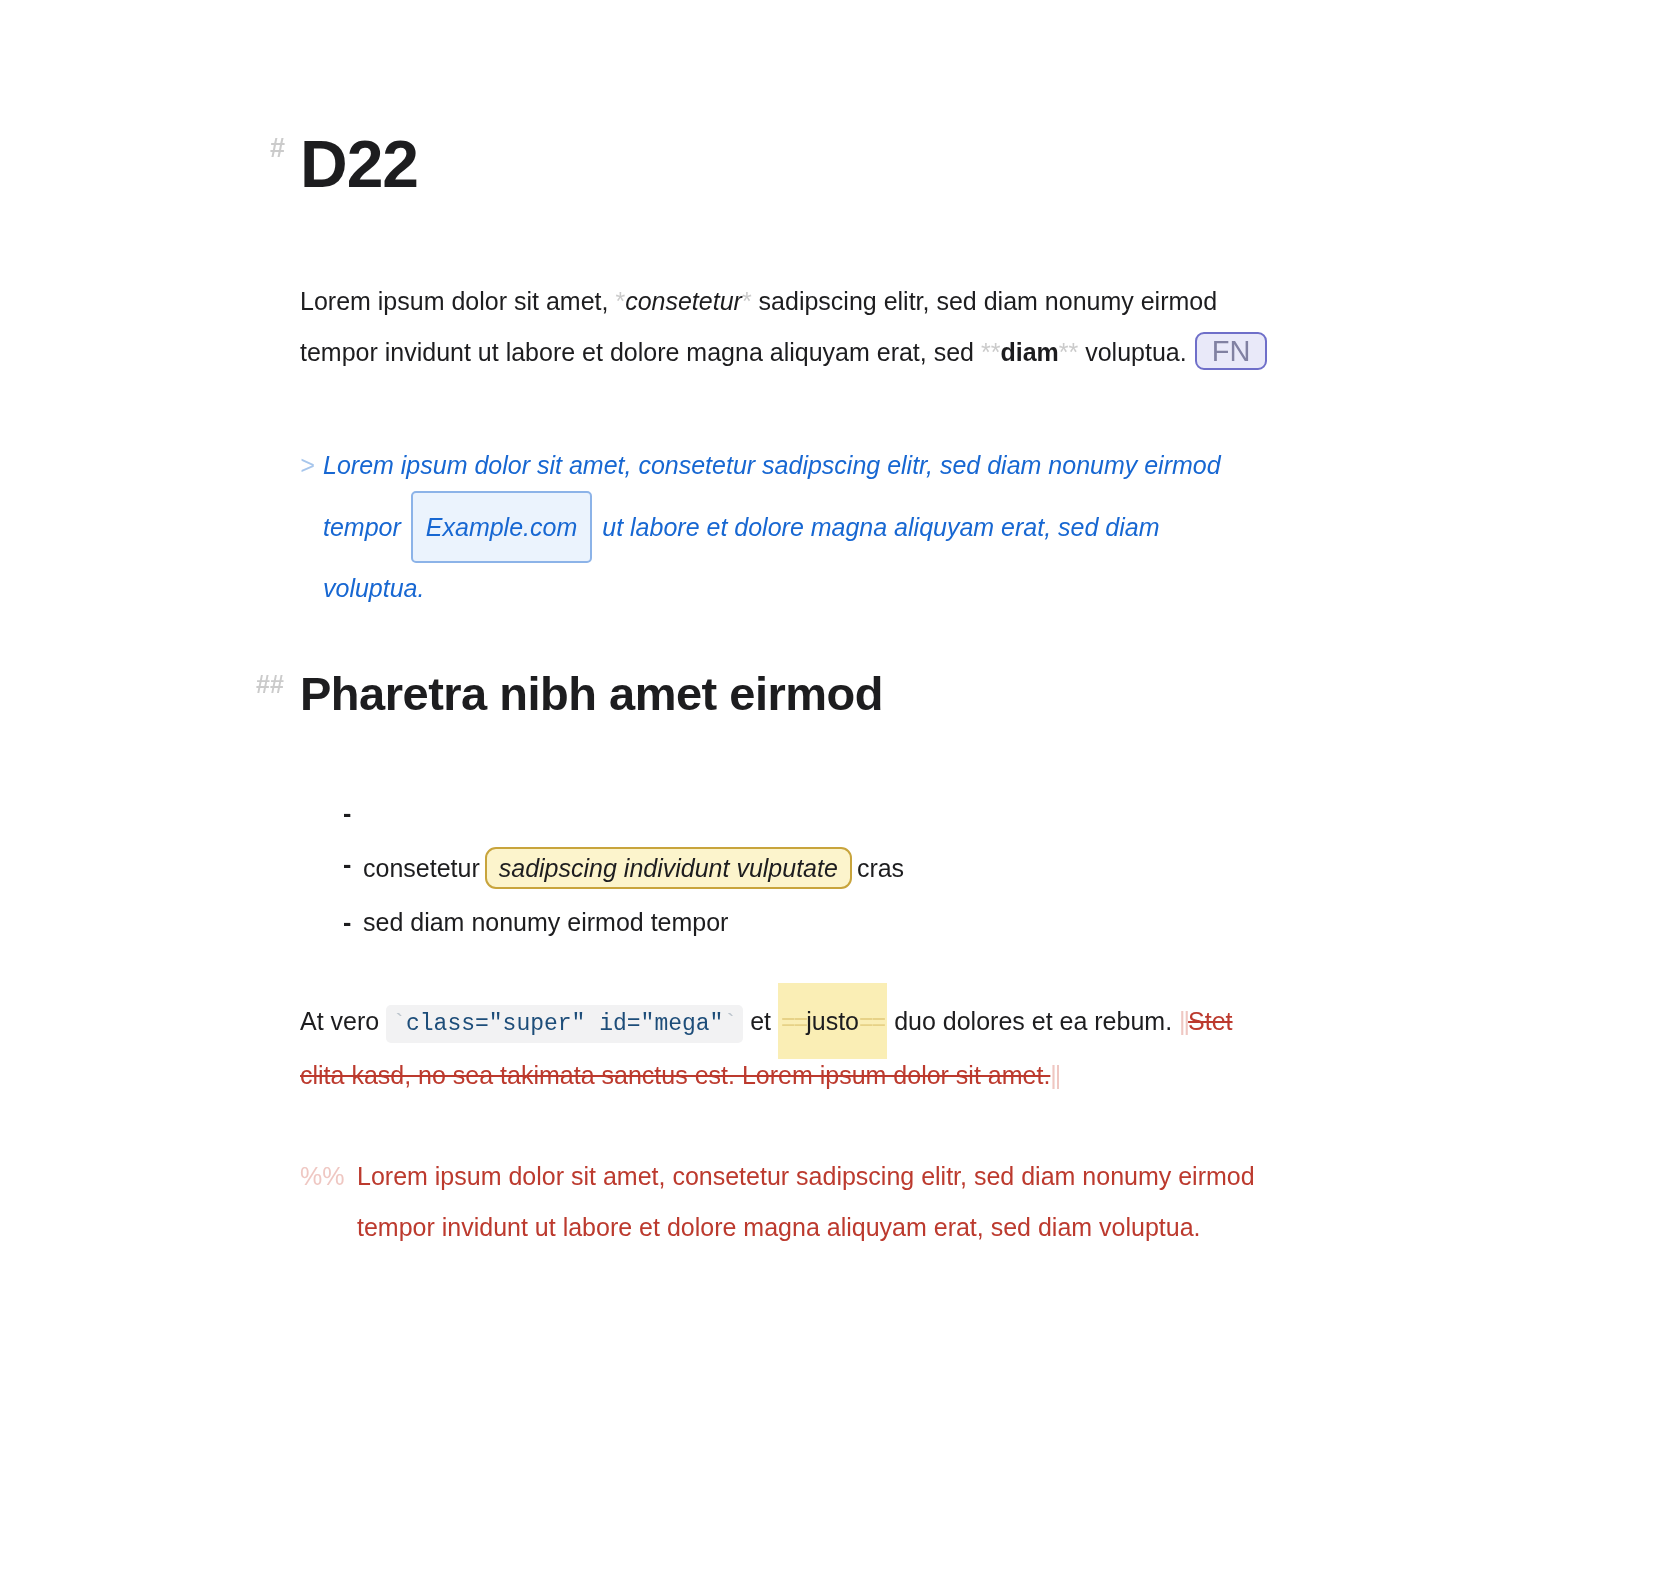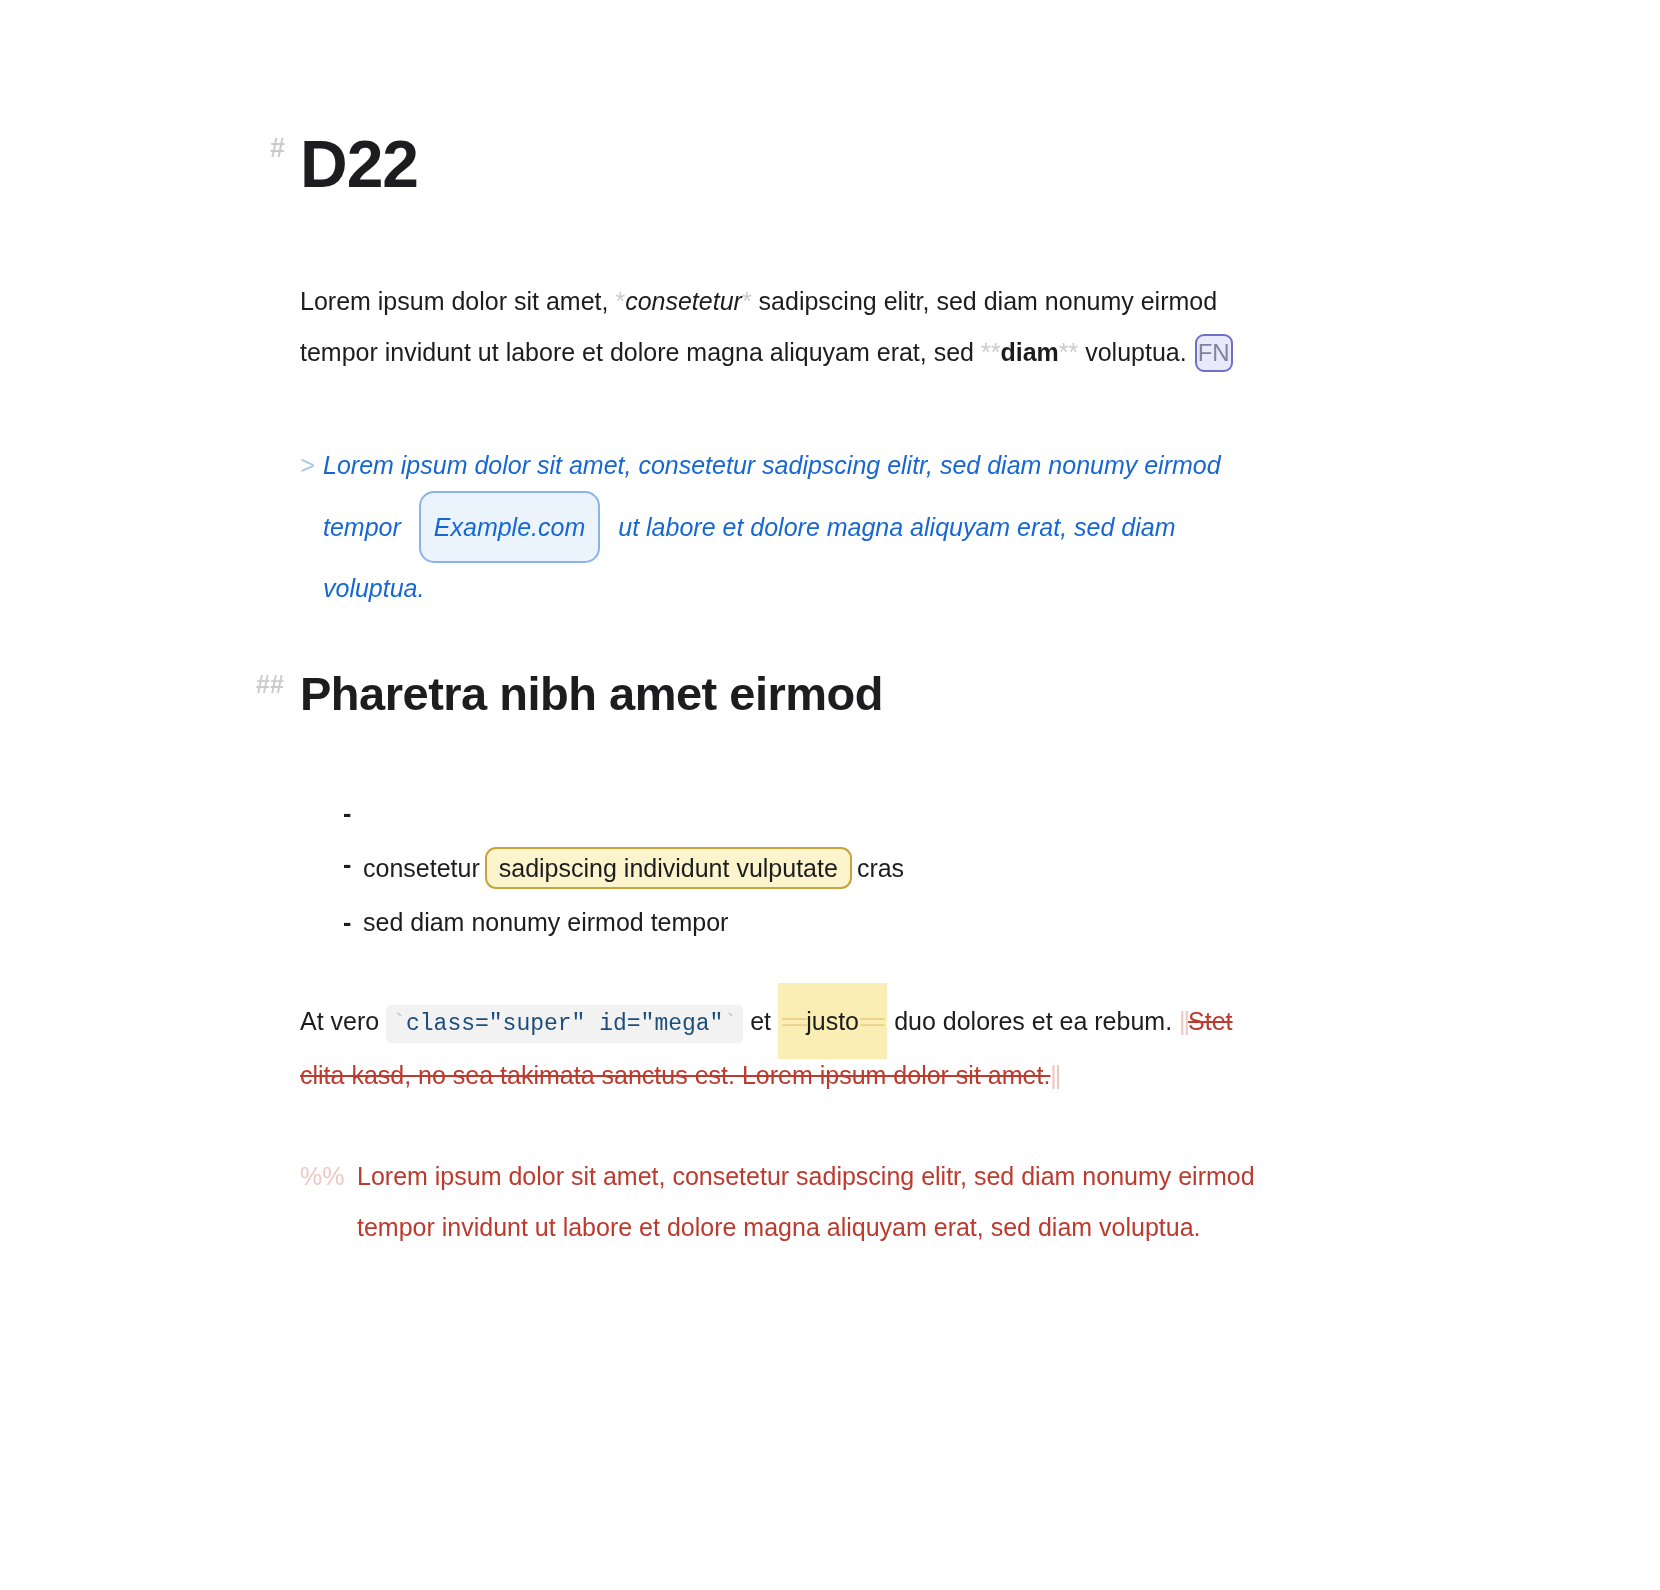--- a/index.html
+++ b/index.html
@@ -36,23 +36,23 @@
   em.md-em { font-style: italic; }
   strong.md-strong { font-weight: 700; }
 
   
   .badge {
     display: inline-block;
     border: 2px solid var(--badge-border, #6f6fc9);
     background: var(--badge-bg, #e9e9f9);
     color: var(--badge-text, #8181a2);
     border-radius: 9px;
-    font-size: 24px;
+    font-size: 29px;
     line-height: 34px;
-    padding: 0 1px;
+    padding: 0 15px;
     margin-left: 8px;
     vertical-align: baseline;
     cursor: pointer;
   }
   .img-line { margin-top: 44px; }
   .img-line .badge { margin-left: 0; margin-right: 10px; }
   .insert-marker { color: var(--pale-pink, #efc7c2); margin-right: 8px; }
   .red-text { color: var(--red, #bc3a2e); }
 
   
@@ -61,39 +61,40 @@
     display: flex;
     color: var(--blue, #1767d2);
     font-style: italic;
   }
   .bq-marker { color: var(--blue-marker, #a7c6ec); width: 23px; flex-shrink: 0; font-style: italic; }
   .bq-text { max-width: 930px; }
   .link-chip {
     display: inline-block;
     border: 2px solid var(--link-border, #8cb3e8);
     background: var(--link-bg, #ebf3fd);
-    border-radius: 15px;
+    border-radius: 5px;
     padding: 16px 13px;
-    margin: 0 18px;
+    margin: 0 10px;
     line-height: 36px;
     cursor: pointer;
   }
 
   
   .mdlist { margin-top: 62px; padding-left: 43px; }
   .li { display: flex; }
   .li-marker { font-weight: 700; width: 20px; flex-shrink: 0; }
   .hl-chip-bordered {
     display: inline-block;
     border: 2px solid var(--highlight-border, #c8a43c);
     background: var(--highlight-bg, #fcf4cc);
     border-radius: 11px;
     padding: 0 12px;
     margin: 8px 5px;
     line-height: 38px;
+    font-style: italic;
   }
 
   
   .para2 { margin-top: 48px; }
   .code-chip {
     background: var(--code-bg, #f2f2f3);
     border-radius: 5px;
     padding: 6px 6px;
     font-family: "Liberation Mono", "DejaVu Sans Mono", monospace;
     font-size: 23px;

